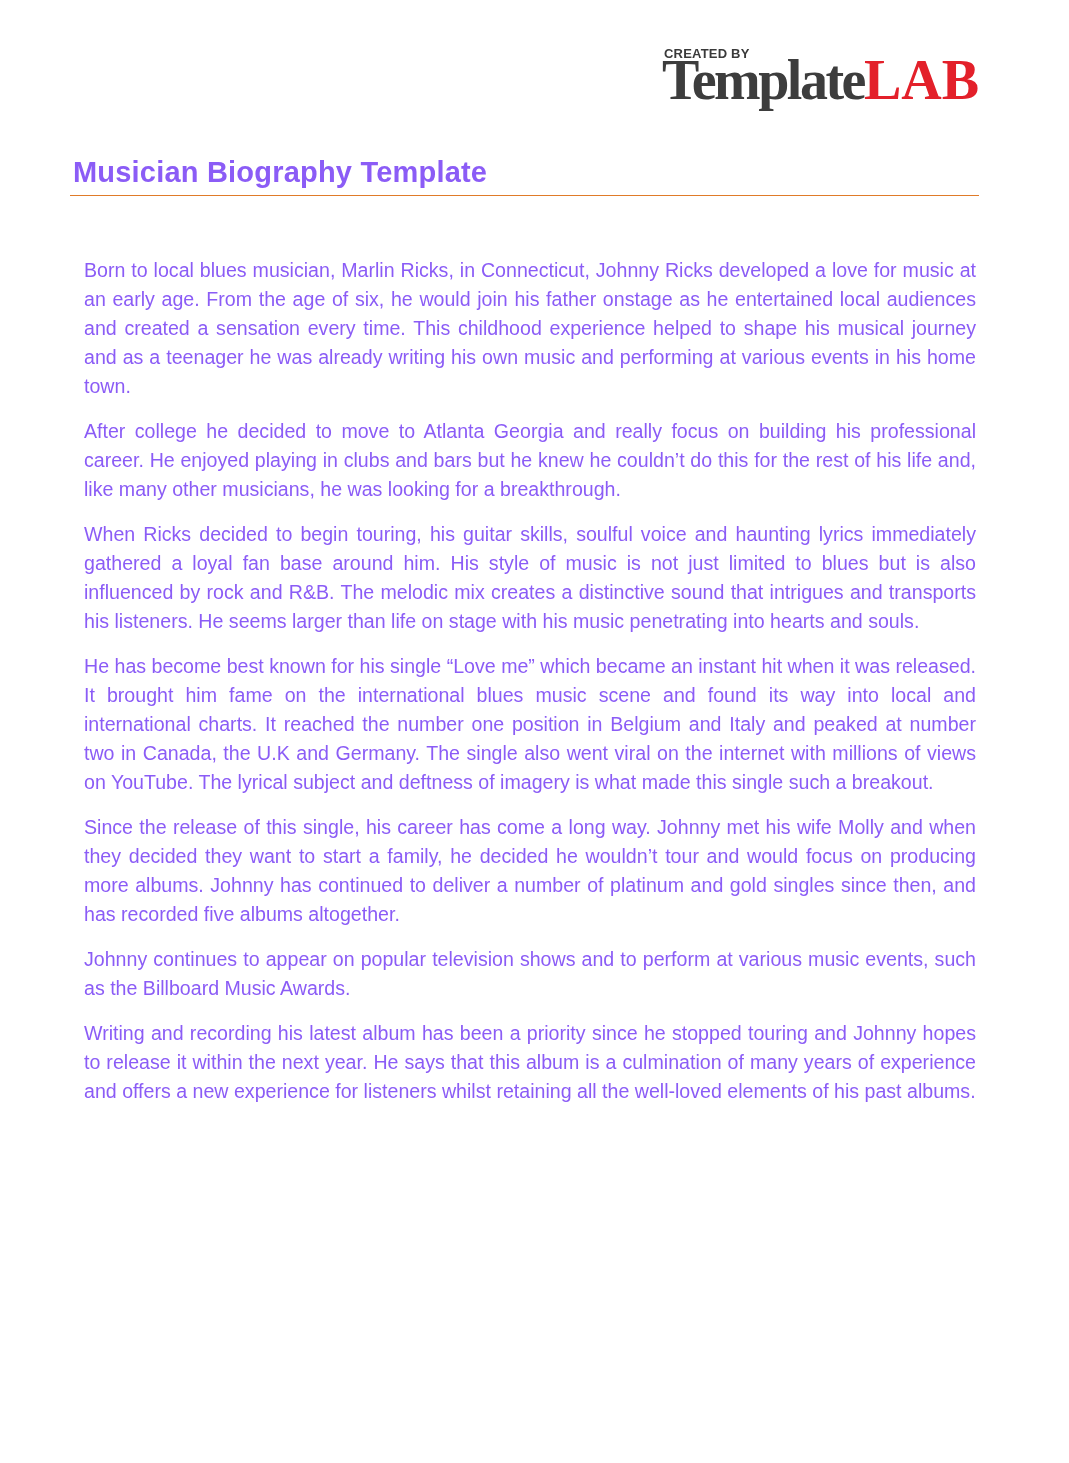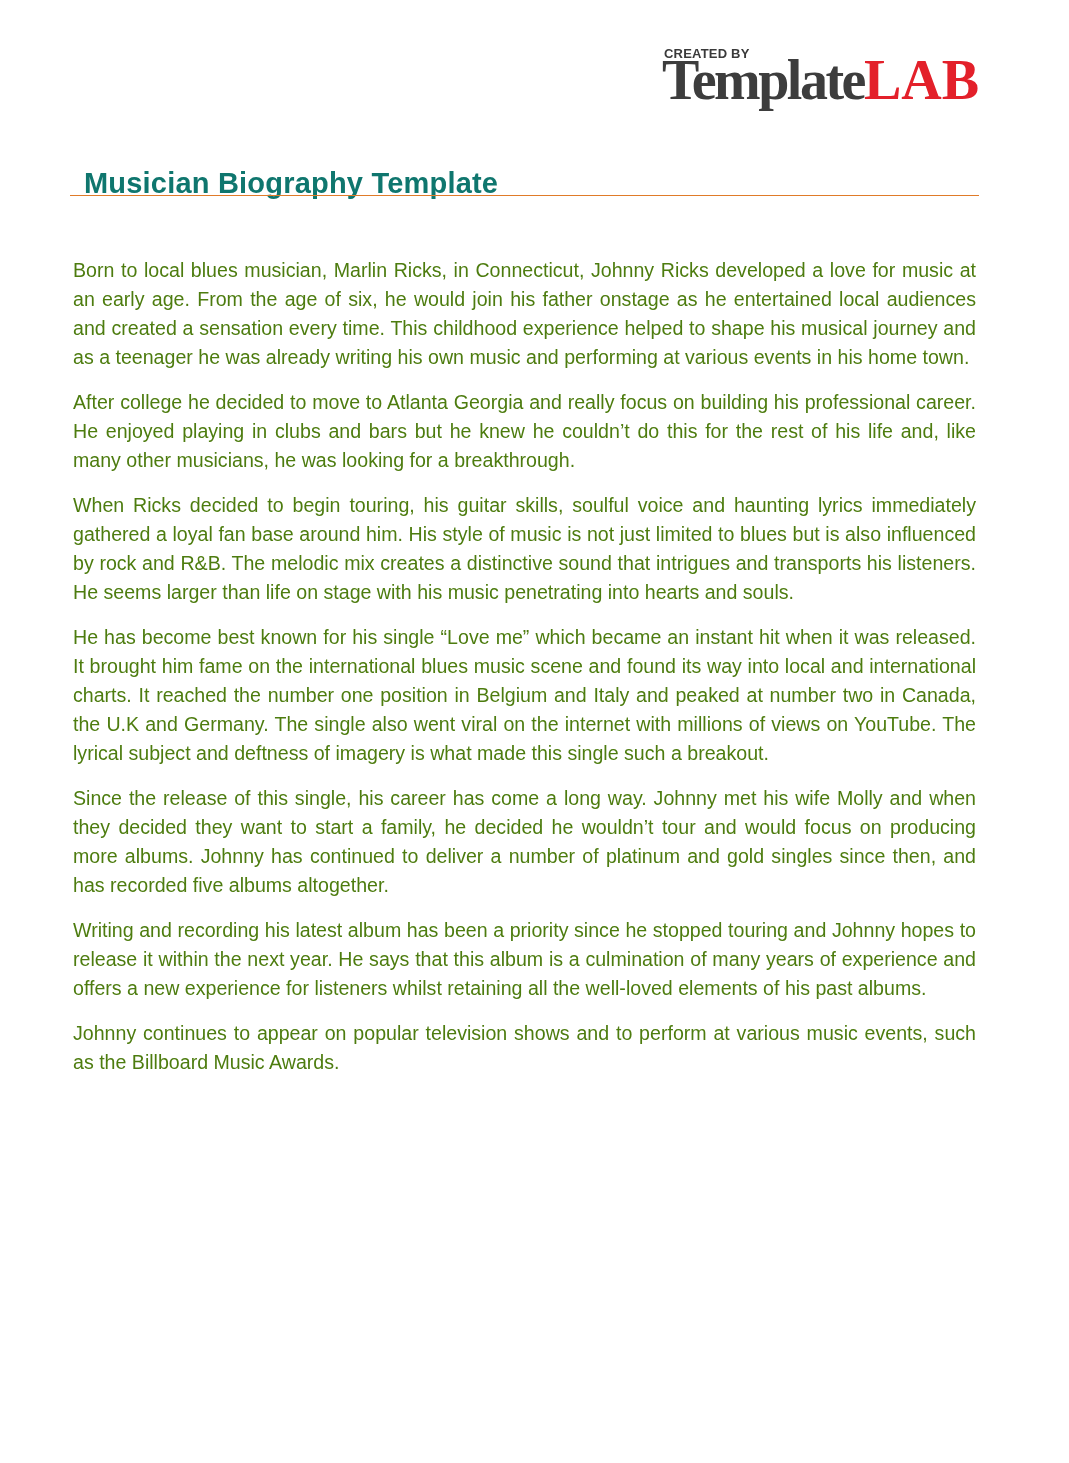--- a/index.html
+++ b/index.html
@@ -43,49 +43,49 @@
       letter-spacing: -2.5px;
       white-space: nowrap;
       line-height: 1;
     }
     .logo-template { color: #3d3d3d; }
     .logo-lab { color: #e3202a; letter-spacing: 0px; position: relative; }
     .page-title {
       position: absolute;
       left: 73px;
       top: 156px;
-      margin: 11px;
+      margin: 0;
       font-family: "Liberation Sans", sans-serif;
       font-weight: bold;
       font-size: 29px;
-      color: #0f766e;
+      color: #8b5cf6;
       letter-spacing: 0.2px;
       white-space: nowrap;
     }
     .title-rule {
       position: absolute;
       left: 70px;
       top: 195px;
       width: 909px;
       height: 0;
       border-top: 1.5px solid #e07b29;
     }
     .body-text {
       position: absolute;
       left: 73px;
       top: 256px;
       width: 903px;
     }
     .body-text p {
-      margin: 0 0 16px 0;
+      margin: 0 0 16px 11px;
       font-family: "Liberation Sans", sans-serif;
       font-size: 19.6px;
       line-height: 29px;
       text-align: justify;
-      color: #4d7c0f;
+      color: #8b5cf6;
       transform: scaleX(1);
     }
   </style>
 </head>
 <body>
 
 <div class="logo">
   <div class="logo-created">CREATED BY</div>
   <div class="logo-main">
     <span class="logo-template">Template</span><span class="logo-lab">LAB</span>
@@ -94,15 +94,15 @@
 
 <h1 class="page-title">Musician Biography Template</h1>
 <div class="title-rule"></div>
 
 <div class="body-text">
   <p>Born to local blues musician, Marlin Ricks, in Connecticut, Johnny Ricks developed a love for music at an early age. From the age of six, he would join his father onstage as he entertained local audiences and created a sensation every time. This childhood experience helped to shape his musical journey and as a teenager he was already writing his own music and performing at various events in his home town.</p>
   <p>After college he decided to move to Atlanta Georgia and really focus on building his professional career. He enjoyed playing in clubs and bars but he knew he couldn’t do this for the rest of his life and, like many other musicians, he was looking for a breakthrough.</p>
   <p>When Ricks decided to begin touring, his guitar skills, soulful voice and haunting lyrics immediately gathered a loyal fan base around him. His style of music is not just limited to blues but is also influenced by rock and R&amp;B. The melodic mix creates a distinctive sound that intrigues and transports his listeners. He seems larger than life on stage with his music penetrating into hearts and souls.</p>
   <p>He has become best known for his single “Love me” which became an instant hit when it was released.  It brought him fame on the international blues music scene and found its way into local and international charts. It reached the number one position in Belgium and Italy and peaked at number two in Canada, the U.K and Germany. The single also went viral on the internet with millions of views on YouTube. The lyrical subject and deftness of imagery is what made this single such a breakout.</p>
   <p>Since the release of this single, his career has come a long way. Johnny met his wife Molly and when they decided they want to start a family, he decided he wouldn’t tour and would focus on producing more albums.  Johnny has continued to deliver a number of platinum and gold singles since then, and has recorded five albums altogether.</p>
+  <p>Johnny continues to appear on popular television shows and to perform at various music events, such as the Billboard Music Awards.</p>
   <p>Writing and recording his latest album has been a priority since he stopped touring and Johnny hopes to release it within the next year. He says that this album is a culmination of many years of experience and offers a new experience for listeners whilst retaining all the well-loved elements of his past albums.</p>
-  <p>Johnny continues to appear on popular television shows and to perform at various music events, such as the Billboard Music Awards.</p>
 </div>
 
 </body></html>

